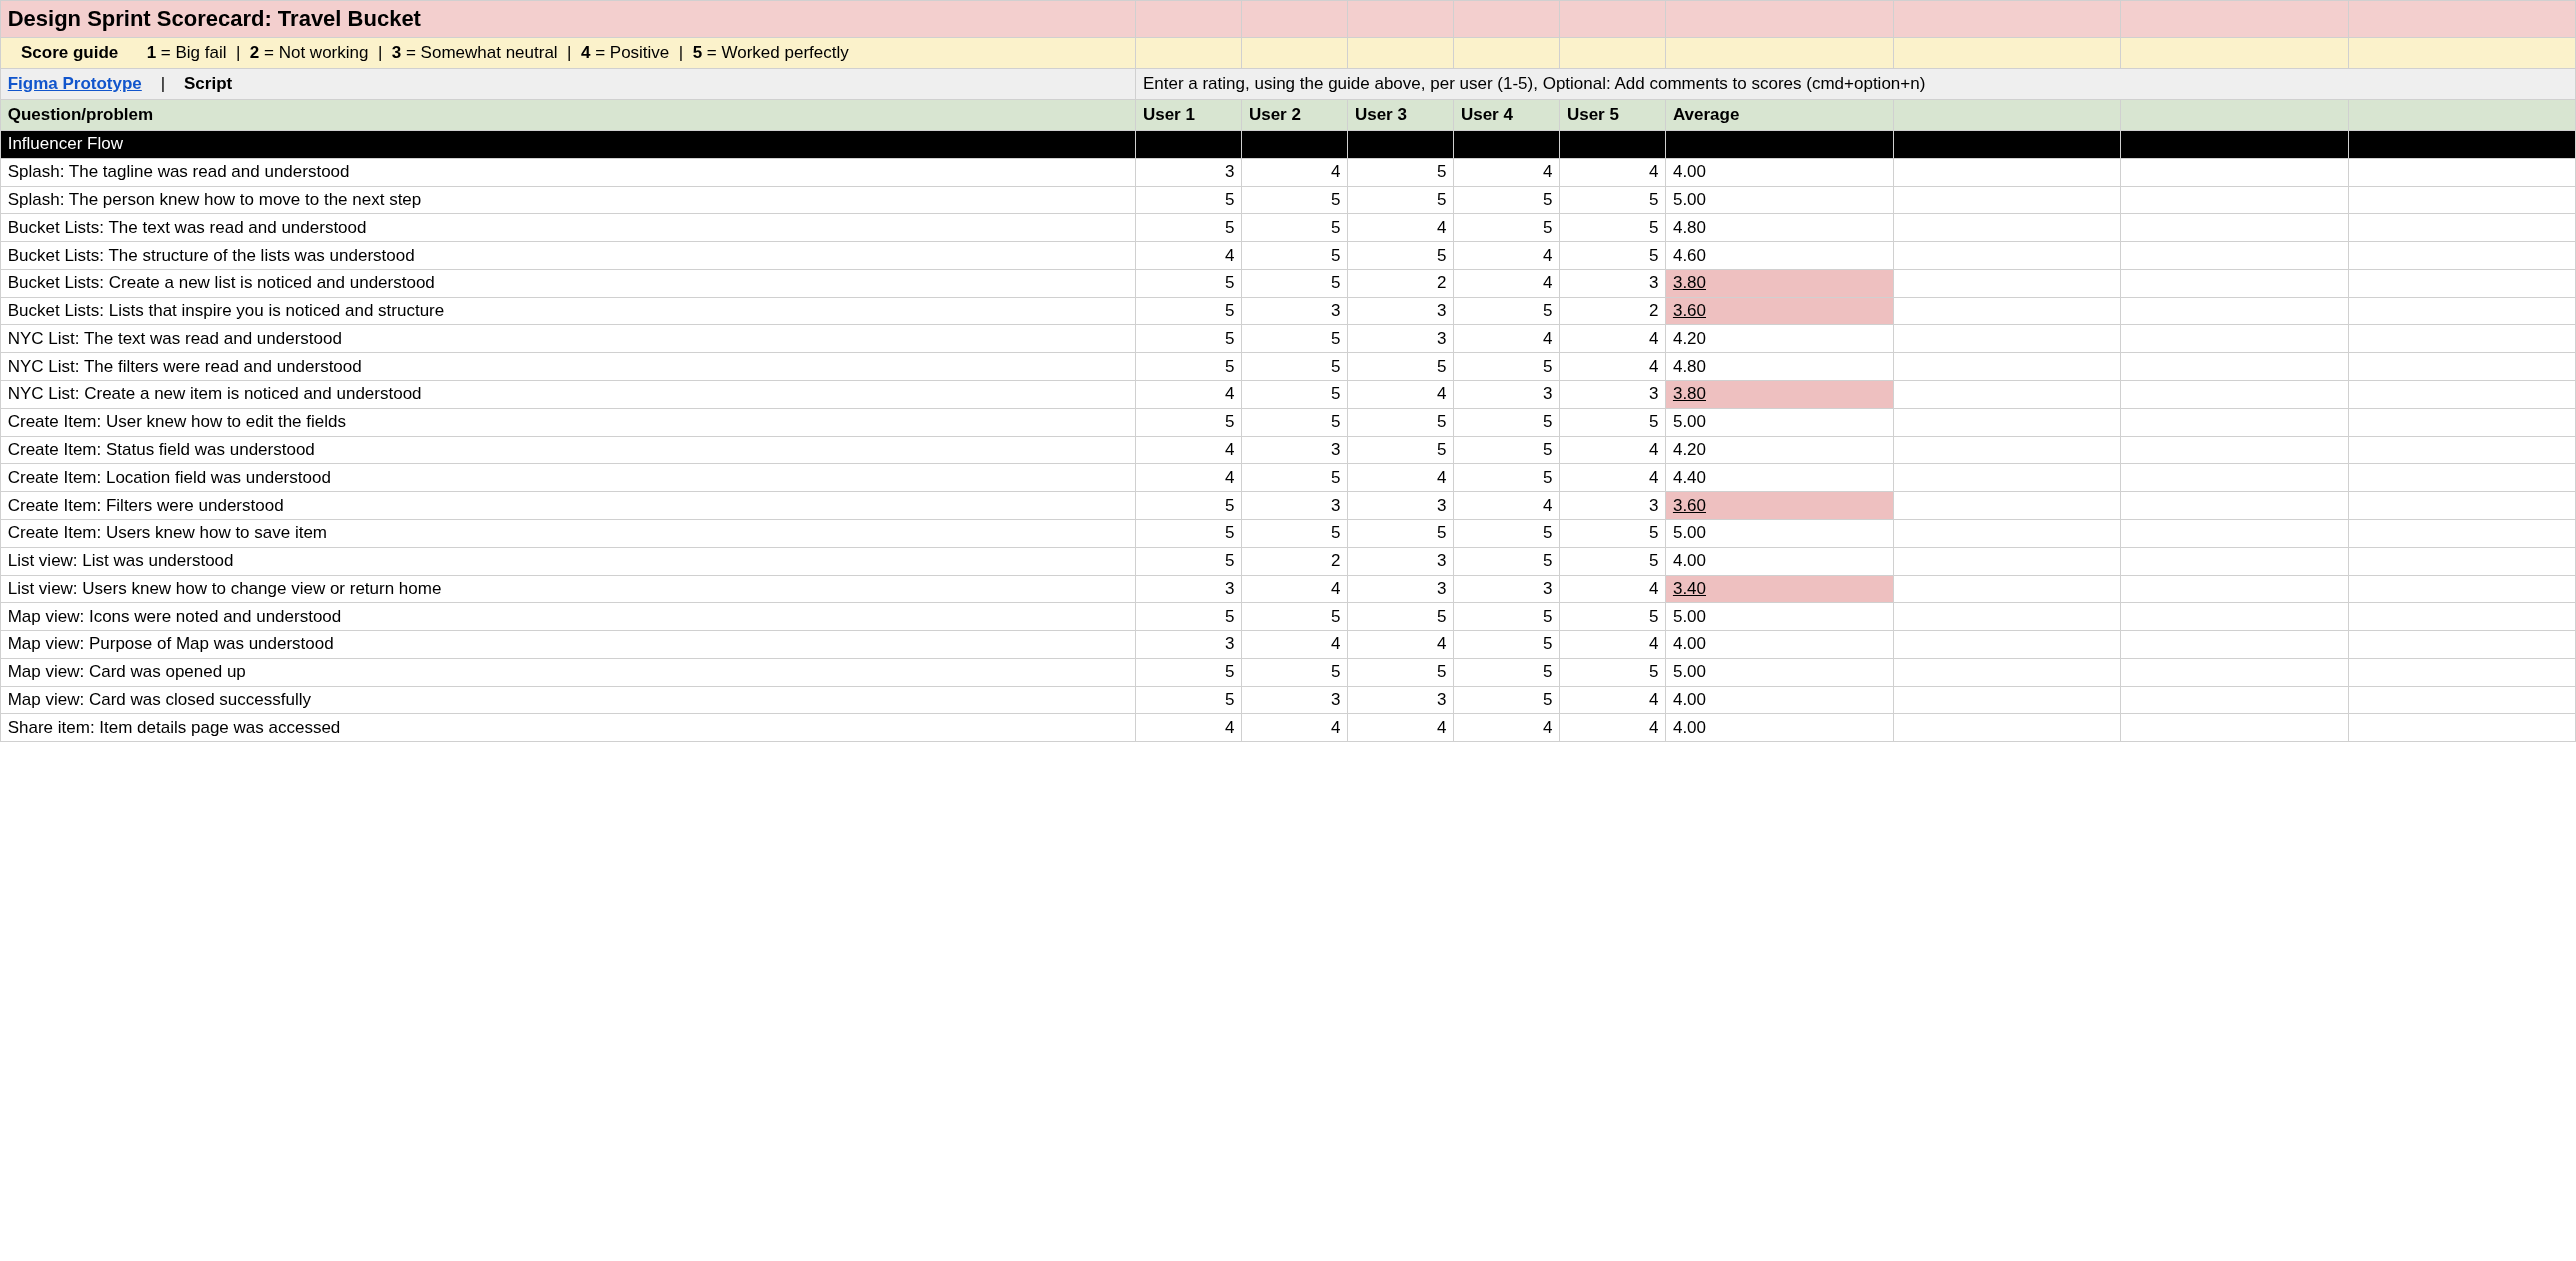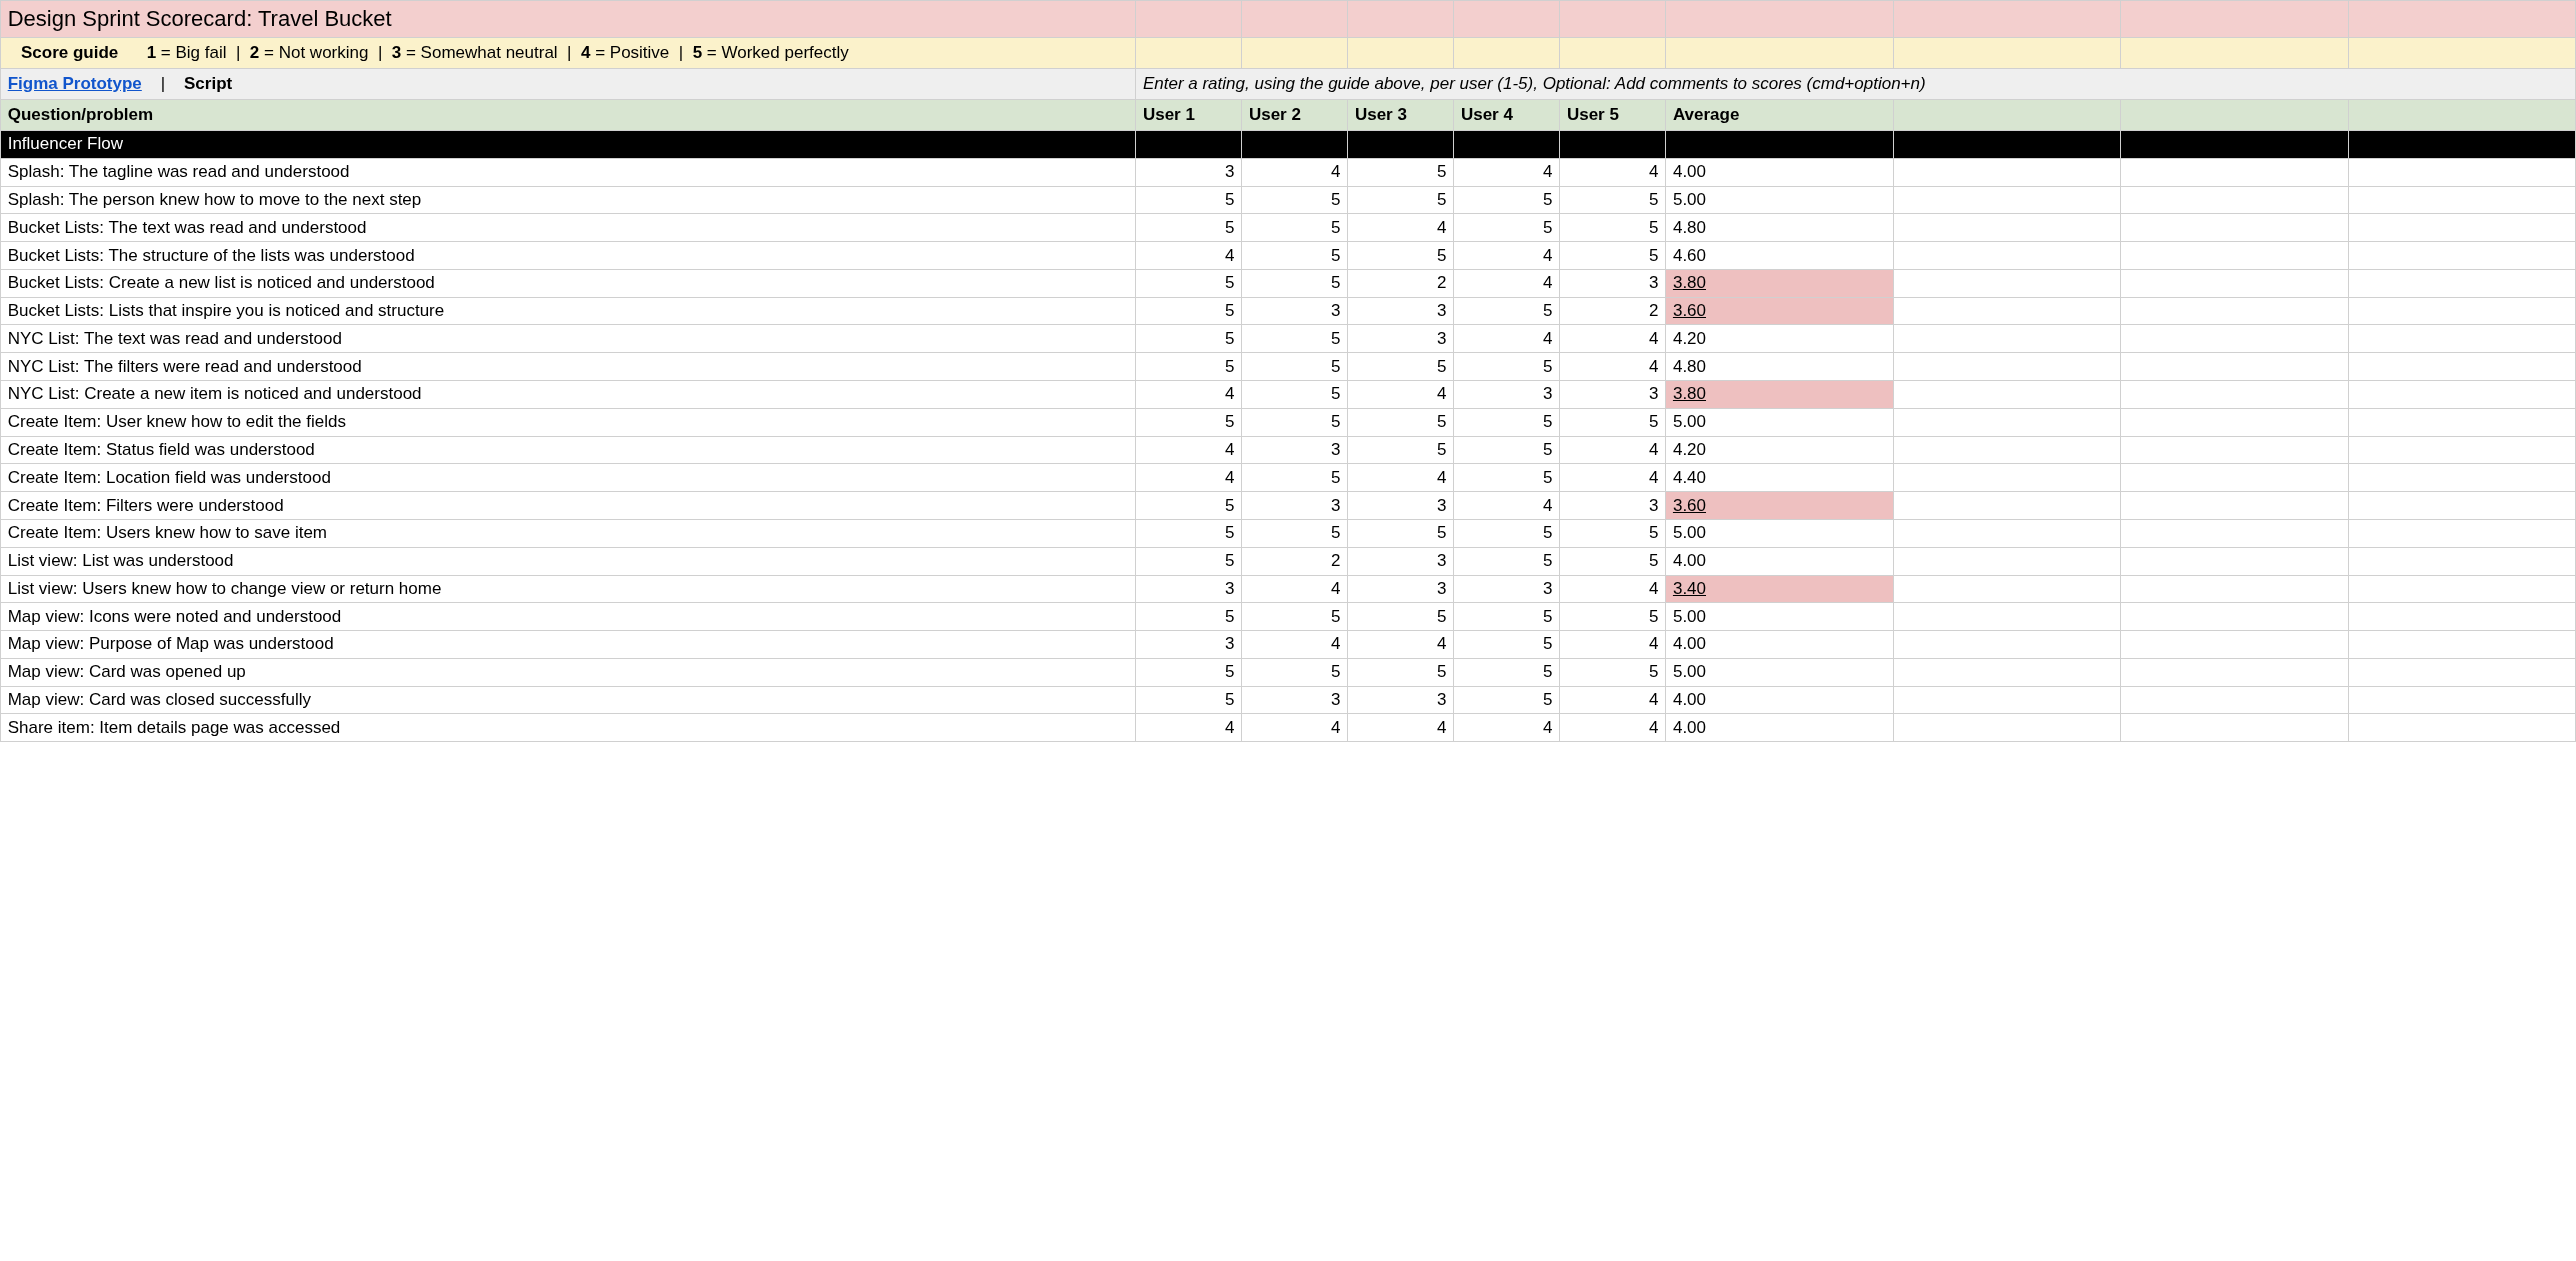--- a/index.html
+++ b/index.html
@@ -17,36 +17,35 @@
   td, th {
     border: 0.8px solid #d0d0d0;
     padding: 3.4px 6.7px;
     text-align: left;
     height: 25px;
     overflow: hidden;
     white-space: nowrap;
   }
   .title-row td {
     background: #f3cfce;
-    font-weight: normal;
+    font-weight: bold;
     font-size: 22px;
     padding: 5px 6.7px;
   }
   .guide-row td {
     background: #fbf2cb;
     font-size: 17px;
     padding: 5px 20px;
   }
   .guide-row b { font-weight: bold; }
   .links-row td {
     background: #efefef;
     padding: 5px 6.7px;
   }
   .links-row .instr {
-    font-style: italic;
   }
   .figma-link {
     color: #1155cc;
     text-decoration: underline;
     font-weight: bold;
   }
   .script-label { font-weight: bold; }
   .header-row td {
     background: #d8e5d1;
     font-weight: bold;

